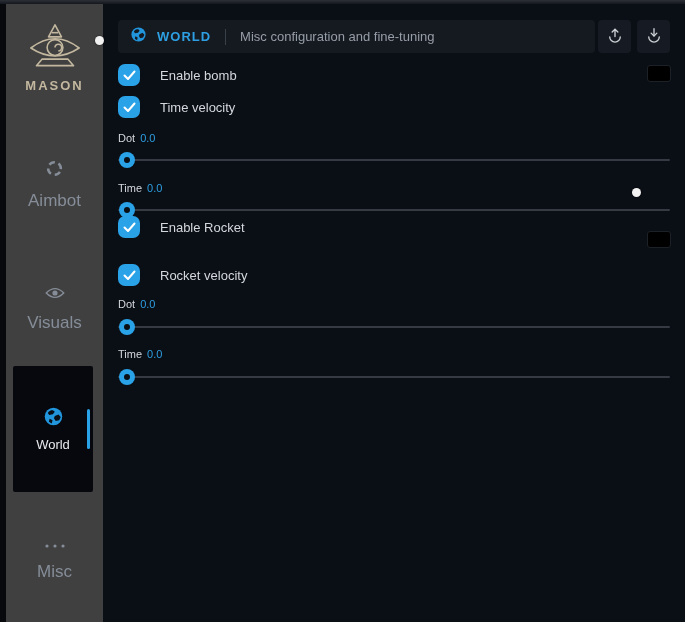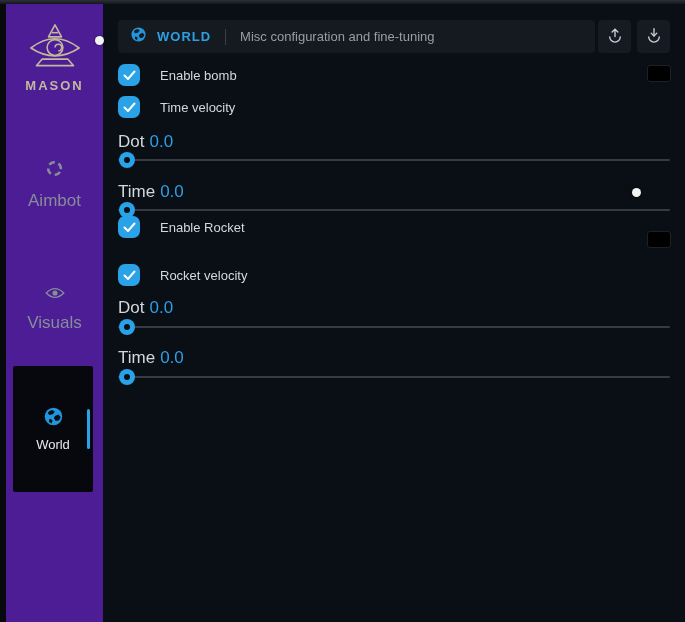--- a/index.html
+++ b/index.html
@@ -11,21 +11,21 @@
     background:#0a0e15; overflow:hidden;
   }
   .top-edge{
     position:absolute; left:0; top:0; width:100%; height:4px;
     background:linear-gradient(#30343b,#15181e); opacity:.9;
   }
 
   
   .sidebar{
     position:absolute; left:0; top:4px; width:103px; height:618px;
-    background:#4c1d95; border-left:6px solid #07090d;
+    background:#404040; border-left:6px solid #07090d;
   }
   .logo-block{ position:absolute; top:18px; left:0; width:100%; text-align:center; }
   .logo-block svg{ display:block; margin:0 auto; }
   .brand-name{
     margin-top:4px; color:#c3b89f; font-size:13px; font-weight:bold;
     letter-spacing:2px;
   }
   .nav-item{
     position:absolute; left:0; width:100%;
     display:flex; flex-direction:column; align-items:center; gap:8px;
@@ -77,21 +77,21 @@
     width:22px; height:22px; border-radius:7px; background:#2aa2e8;
     display:flex; align-items:center; justify-content:center; flex:0 0 auto;
   }
   .toggle-label{ color:#d4d8dd; font-size:13px; }
 
   .swatch{
     position:absolute; left:544px; width:24px; height:17px;
     background:#000; border:1px solid #1c2128; border-radius:3px; cursor:pointer;
   }
 
-  .slider-label{ position:absolute; left:15px; font-size:17px; color:#d4d8dd; }
+  .slider-label{ position:absolute; left:15px; font-size:11px; color:#d4d8dd; }
   .slider-label .val{ color:#2d9fe2; margin-left:5px; }
 
   .slider{
     position:absolute; left:15px; width:552px; height:16px; cursor:pointer;
   }
   .slider .track{
     position:absolute; left:0; top:7px; width:100%; height:2px;
     background:#363b43; border-radius:1px;
   }
   .slider .thumb{
@@ -157,20 +157,30 @@
             <path fill="#0a0e15" d="M6.5 6.5c2-2.3 5.5-2.5 7 .2l-2.2 2.8-4.2.8-1.6-2.2z
                      M13.5 11.5l4.2-1.8 2.6 2.8-1.8 3.8-4 .9-2-3.2z
                      M7.5 14.5l3.4 1.8-.9 3.8-3.2-2z"></path>
           </svg>
         </span>
         <span>World</span>
       </div>
       <div class="active-bar"></div>
     </div>
 
+    <div class="nav-item misc">
+      <span>
+        <svg width="22" height="6" viewBox="0 0 22 6">
+          <circle cx="3" cy="3" r="1.6" fill="#858d98"></circle>
+          <circle cx="11" cy="3" r="1.6" fill="#858d98"></circle>
+          <circle cx="19" cy="3" r="1.6" fill="#858d98"></circle>
+        </svg>
+      </span>
+      <span>Misc</span>
+    </div>
   </div>
 
   <div class="main">
 
     <div class="header-bar">
       <span>
         <svg width="17" height="17" viewBox="0 0 24 24">
           <circle cx="12" cy="12" r="10" fill="#2196dd"></circle>
           <path fill="#151a21" d="M6.5 6.5c2-2.3 5.5-2.5 7 .2l-2.2 2.8-4.2.8-1.6-2.2z
                    M13.5 11.5l4.2-1.8 2.6 2.8-1.8 3.8-4 .9-2-3.2z

